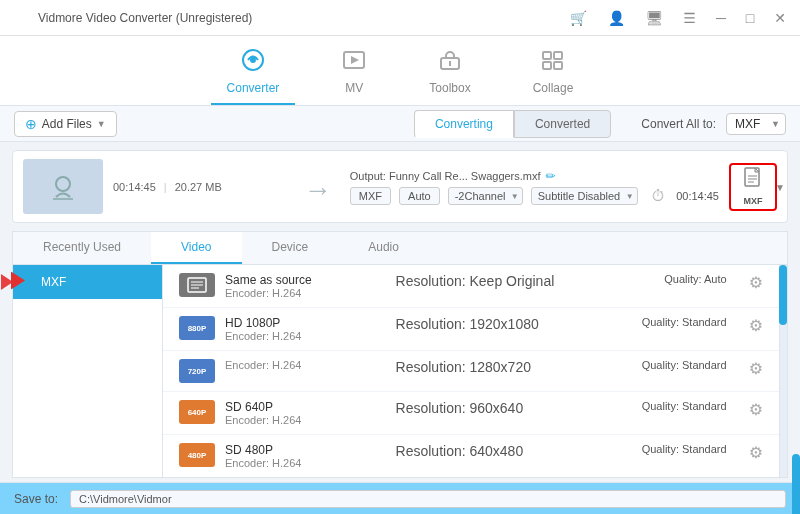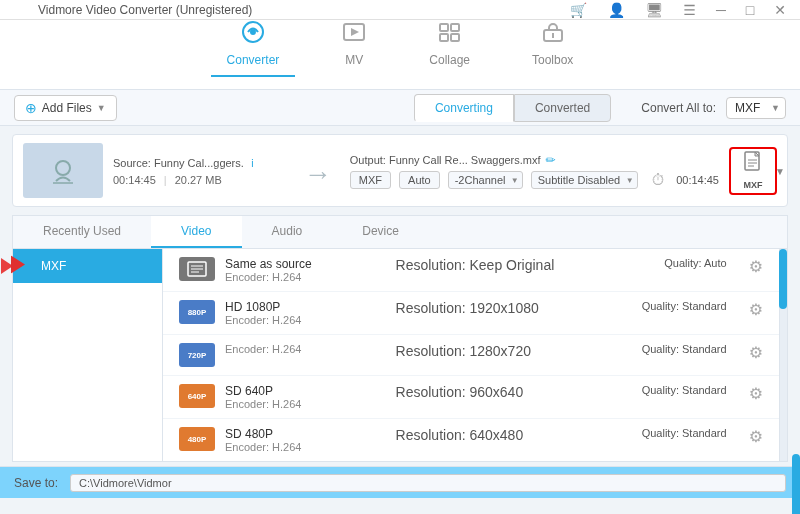--- a/index.html
+++ b/index.html
@@ -1,21 +1,21 @@
 <!DOCTYPE html>
 <html><head>
   <meta charset="utf-8">
   <style>
     * { box-sizing: border-box; margin: 0; padding: 0; }
     body { width: 800px; height: 514px; font-family: 'Segoe UI', Arial, sans-serif; background: #f0f4f8; overflow: hidden; font-size: 12px; color: #333; }
 
     
     .title-bar {
       background: #fff;
-      height: 20px;
+      height: 36px;
       display: flex;
       align-items: center;
       padding: 0 10px;
       border-bottom: 1px solid #e0e0e0;
       justify-content: space-between;
     }
     .title-bar-left { display: flex; align-items: center; gap: 8px; }
     .app-logo { width: 20px; height: 20px; background: linear-gradient(135deg, #e63; #f90); border-radius: 4px; display: flex; align-items: center; justify-content: center; color: #fff; font-size: 10px; font-weight: bold; }
     .title-text { font-size: 12px; color: #555; }
     .title-bar-right { display: flex; gap: 12px; }
@@ -23,21 +23,21 @@
 
     
     .nav-tabs {
       background: #fff;
       height: 70px;
       display: flex;
       align-items: flex-end;
       justify-content: center;
       gap: 30px;
       border-bottom: 1px solid #dde4ec;
-      padding-bottom: 12px;
+      padding-bottom: 0;
     }
     .nav-tab {
       display: flex;
       flex-direction: column;
       align-items: center;
       gap: 4px;
       padding: 8px 16px;
       cursor: pointer;
       border-bottom: 2px solid transparent;
       color: #888;
@@ -327,37 +327,37 @@
       <svg width="26" height="22" viewBox="0 0 26 22" fill="#aaa">
         <rect x="3" y="3" width="20" height="16" rx="2" fill="none" stroke="#aaa" stroke-width="2"></rect>
         <polygon points="10,7 18,11 10,15" fill="#aaa"></polygon>
       </svg>
     </span>
     <span>MV</span>
   </div>
   <div class="nav-tab">
     <span class="nav-tab-icon">
       <svg width="26" height="22" viewBox="0 0 26 22" fill="none">
+        <rect x="4" y="9" width="18" height="11" rx="2" stroke="#aaa" stroke-width="2"></rect>
+        <path d="M9 9V7a4 4 0 018 0v2" stroke="#aaa" stroke-width="2" fill="none"></path>
+        <line x1="13" y1="12" x2="13" y2="17" stroke="#aaa" stroke-width="2"></line>
+      </svg>
+    </span>
+    <span>Toolbox</span>
+  </div>
+  <div class="nav-tab">
+    <span class="nav-tab-icon">
+      <svg width="26" height="22" viewBox="0 0 26 22" fill="none">
         <rect x="3" y="3" width="8" height="7" rx="1" stroke="#aaa" stroke-width="2"></rect>
         <rect x="14" y="3" width="8" height="7" rx="1" stroke="#aaa" stroke-width="2"></rect>
         <rect x="3" y="13" width="8" height="7" rx="1" stroke="#aaa" stroke-width="2"></rect>
         <rect x="14" y="13" width="8" height="7" rx="1" stroke="#aaa" stroke-width="2"></rect>
       </svg>
     </span>
     <span>Collage</span>
-  </div>
-  <div class="nav-tab">
-    <span class="nav-tab-icon">
-      <svg width="26" height="22" viewBox="0 0 26 22" fill="none">
-        <rect x="4" y="9" width="18" height="11" rx="2" stroke="#aaa" stroke-width="2"></rect>
-        <path d="M9 9V7a4 4 0 018 0v2" stroke="#aaa" stroke-width="2" fill="none"></path>
-        <line x1="13" y1="12" x2="13" y2="17" stroke="#aaa" stroke-width="2"></line>
-      </svg>
-    </span>
-    <span>Toolbox</span>
   </div>
 </div>
 
 <div class="sub-toolbar">
   <button class="add-files-btn">
     <span style="font-size:14px;color:#29abe2;">⊕</span>
     <span>Add Files</span>
     <span style="font-size:9px;color:#888;">▼</span>
   </button>
   <div style="flex:1"></div>
@@ -377,24 +377,20 @@
 
   <div class="file-row">
     <div class="file-thumb">
       <svg width="30" height="30" viewBox="0 0 30 30" fill="none">
         <circle cx="15" cy="12" r="7" stroke="#8aa" stroke-width="2"></circle>
         <path d="M8 25 Q15 18 22 25" stroke="#8aa" stroke-width="2" fill="none"></path>
         <line x1="5" y1="27" x2="25" y2="27" stroke="#8aa" stroke-width="1.5"></line>
       </svg>
     </div>
     <div class="file-info">
-      <div class="file-source">
-        <span>Source: Funny Cal...ggers.</span>
-        <span style="color:#29abe2;margin-left:4px;cursor:pointer;">ℹ</span>
-      </div>
       <div class="file-meta">
         <span>00:14:45</span>
         <span style="color:#ccc;">|</span>
         <span>20.27 MB</span>
       </div>
     </div>
     <div class="arrow-icon">→</div>
     <div class="file-output">
       <div class="file-output-name">
         <span>Output: Funny Call Re... Swaggers.mxf</span>
@@ -433,22 +429,22 @@
     <div style="position:absolute;right:0;top:0;bottom:0;width:6px;">
       <span style="position:absolute;top:50%;right:2px;transform:translateY(-50%);font-size:10px;color:#888;">▼</span>
     </div>
   </div>
 
   <div class="format-panel">
 
     <div class="format-tabs">
       <div class="format-tab recently">Recently Used</div>
       <div class="format-tab active">Video</div>
+      <div class="format-tab">Device</div>
       <div class="format-tab">Audio</div>
-      <div class="format-tab">Device</div>
     </div>
 
     <div class="format-body">
 
       <div class="format-categories">
 
         <div style="position:relative;display:flex;align-items:center;">
           <div style="position:absolute;left:-2px;top:50%;transform:translateY(-50%);z-index:10;">
             <svg width="22" height="18" viewBox="0 0 22 18">
               <polygon points="0,0 14,9 0,18" fill="#e03030"></polygon>

